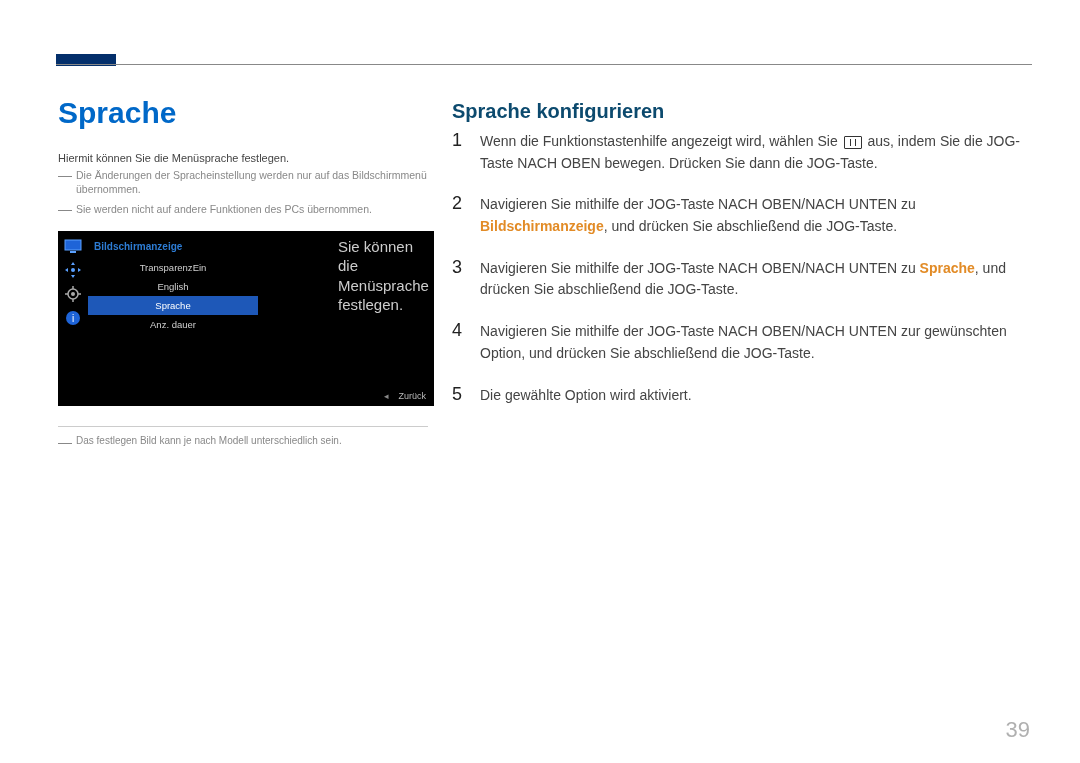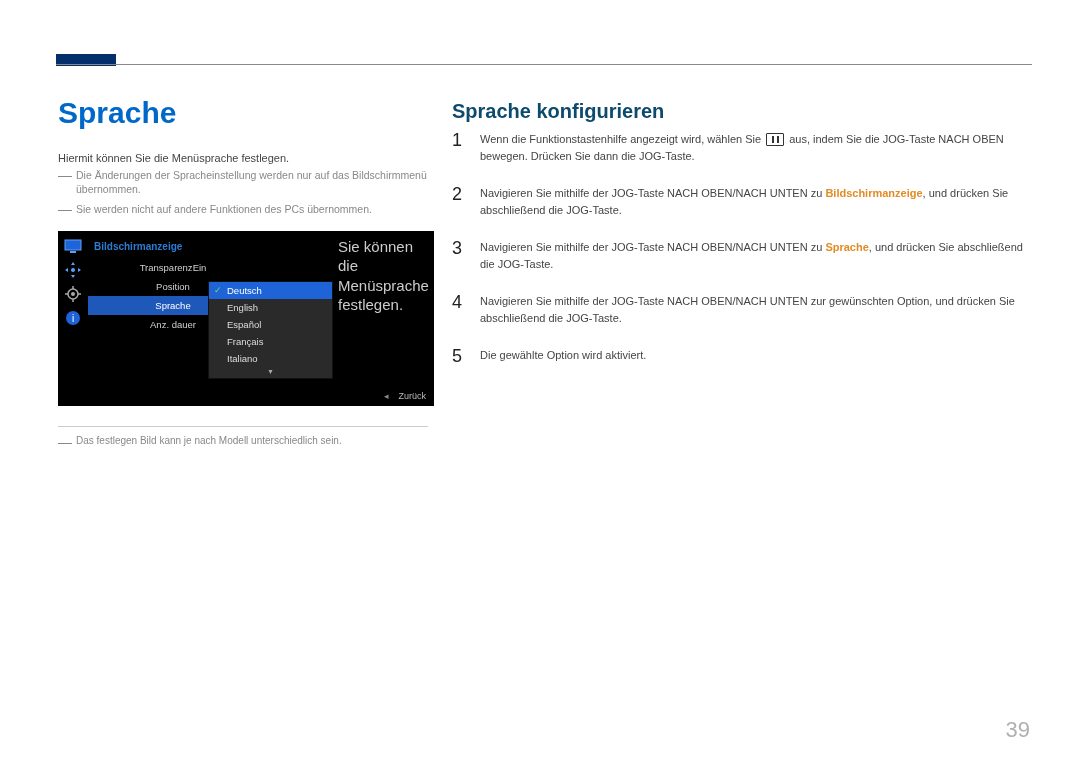--- a/index.html
+++ b/index.html
@@ -195,21 +195,21 @@
     align-items:flex-start;
   }
   .step-num {
     font-size:18px;
     font-weight:400;
     color:#222;
     flex:0 0 14px;
     line-height:1.1;
   }
   .step-body {
-    font-size:11px;
+    font-size:14px;
     color:#444;
     line-height:1.55;
     flex:1;
   }
   .inline-icon {
     display:inline-block;
     vertical-align:-3px;
     width:18px;
     height:13px;
     border:1.5px solid #333;
@@ -280,41 +280,33 @@
       </div>
     </div>
 
     <div class="osd-main">
       <div class="osd-heading">Bildschirmanzeige</div>
       <div class="osd-item">
         <span>Transparenz</span>
         <span>Ein</span>
       </div>
       <div class="osd-item">
-        <span>Position</span>
+        <span>English</span>
         <span></span>
       </div>
       <div class="osd-item sel">
         <span>Sprache</span>
         <span></span>
       </div>
       <div class="osd-item">
         <span>Anz. dauer</span>
         <span></span>
       </div>
     </div>
 
-    <div class="osd-sub">
-      <div class="row sel">Deutsch</div>
-      <div class="row">English</div>
-      <div class="row">Español</div>
-      <div class="row">Français</div>
-      <div class="row">Italiano</div>
-      <div class="tri">▾</div>
-    </div>
 
     <div class="osd-desc">Sie können die Menüsprache festlegen.</div>
     <div class="osd-back">Zurück</div>
   </div>
 
   <hr class="left-rule">
   <div class="footnote">
     <div class="note-dash">―</div>
     <div>Das festlegen Bild kann je nach Modell unterschiedlich sein.</div>
   </div>

